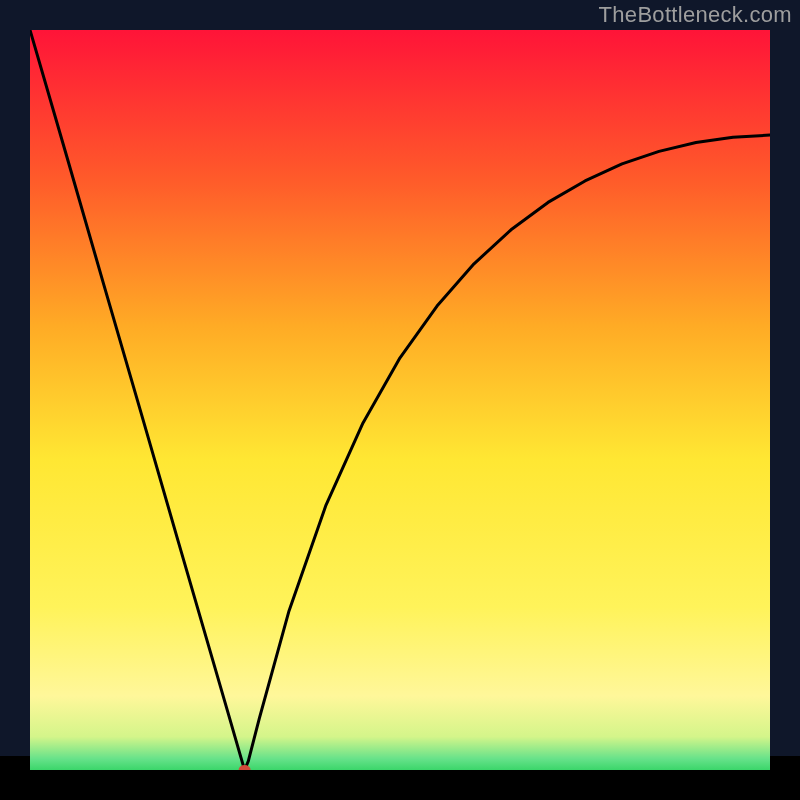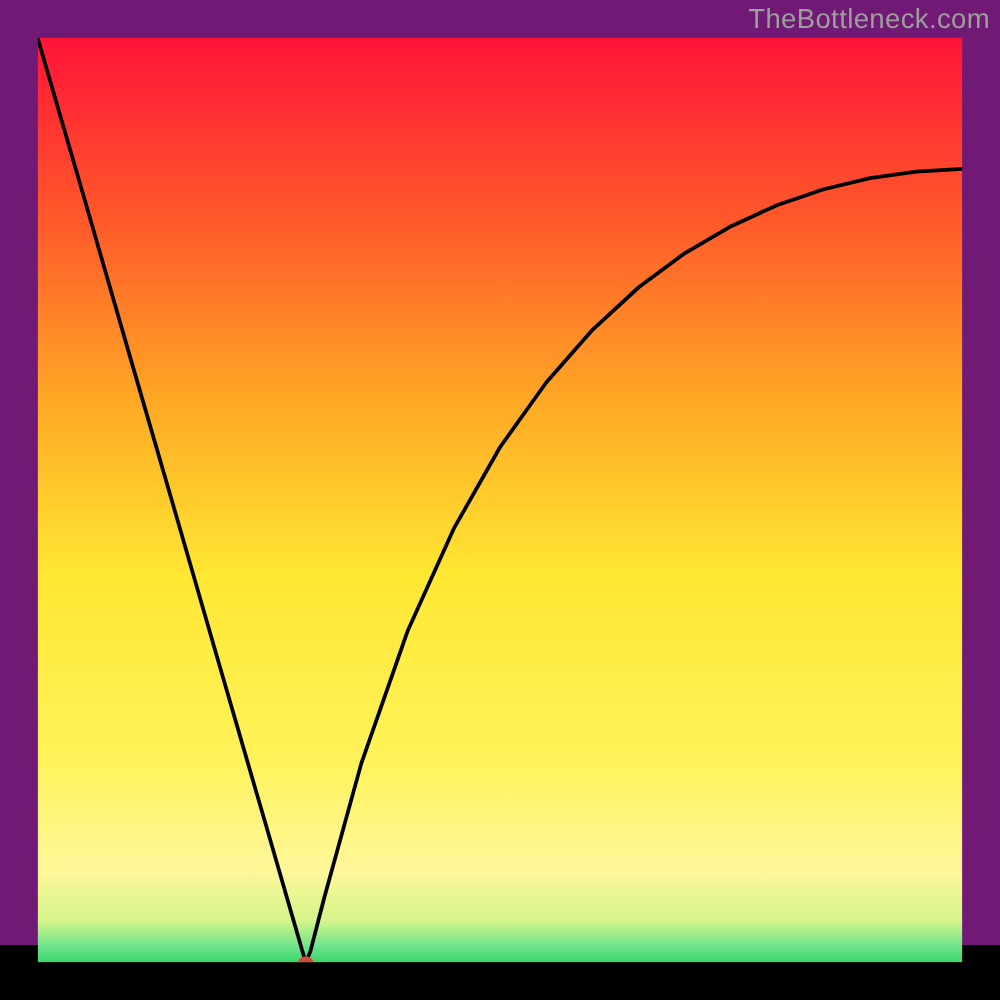--- a/index.html
+++ b/index.html
@@ -10,21 +10,21 @@
     background: #000;
     overflow: hidden;
     font-family: Arial, Helvetica, sans-serif;
   }
   .frame {
     position: absolute;
     top: 0;
     left: 0;
     width: 800px;
     height: 756px;
-    background: #701a75;
+    background: #0f172a;
   }
   .plot-area {
     position: absolute;
     top: 30px;
     left: 30px;
     width: 740px;
     height: 740px;
     overflow: hidden;
   }
   .watermark {

